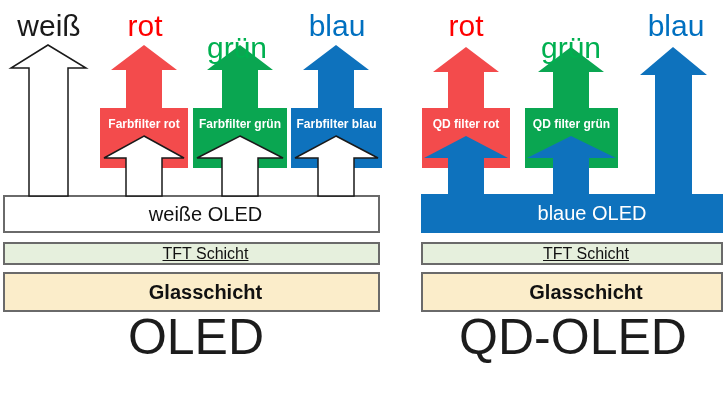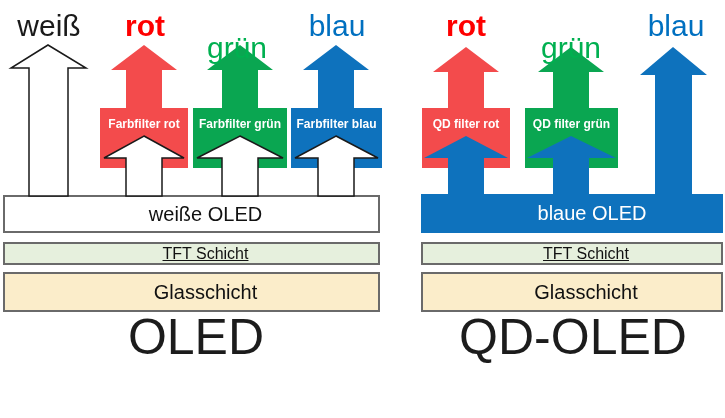--- a/index.html
+++ b/index.html
@@ -6,40 +6,40 @@
   .canvas{
     position:relative;width:725px;height:402px;background:#fff;overflow:hidden;
     font-family:"Liberation Sans",sans-serif;
   }
   .arrows{position:absolute;left:0;top:0;z-index:2;pointer-events:none;}
   .alabel{
     position:absolute;top:9px;transform:translateX(-50%);
     font-size:30px;line-height:1.1;white-space:nowrap;z-index:3;
   }
   .lbl-black{color:#1a1a1a;}
-  .lbl-red{color:var(--red-text,#fe0000);font-weight:bold;}
+  .lbl-red{color:var(--red-text,#fe0000);}
   .lbl-green{color:var(--green-text,#00b050);margin-top:22px;}
   .lbl-blue{color:var(--blue-text,#0070c0);}
   .fbox{
     position:absolute;top:108px;height:60px;z-index:1;box-sizing:border-box;
     color:#fff;font-weight:bold;font-size:12px;text-align:center;padding-top:9px;
     white-space:nowrap;
   }
   .fbox.red{background:var(--red,#f34b4c);}
   .fbox.green{background:var(--green,#0aa651);}
   .fbox.blue{background:var(--blue,#0e72bd);}
   .layer{
     position:absolute;box-sizing:border-box;z-index:1;text-align:center;
     color:#111;display:flex;align-items:center;justify-content:center;
   }
   .bordered{border:2px solid var(--layer-border,#6a6a6a);padding-left:28px;}
   .layer.white-oled{background:#fff;font-size:20px;}
   .layer.blue-oled{background:var(--blue,#0e72bd);color:#fff;font-size:20px;padding-left:40px;}
   .layer.tft{background:var(--tft-fill,#e6f0dd);font-size:16px;text-decoration:underline;}
-  .layer.glass{background:var(--glass-fill,#fbedca);font-size:20px;}
+  .layer.glass{background:var(--glass-fill,#fbedca);font-size:20px;font-weight:bold;}
   .panel-title{
     position:absolute;top:310px;transform:translateX(-50%);
     font-size:50px;line-height:1.1;color:#1c1c1c;z-index:3;white-space:nowrap;
   }
 </style>
 </head>
 <body>
 
 <div class="canvas">
 

